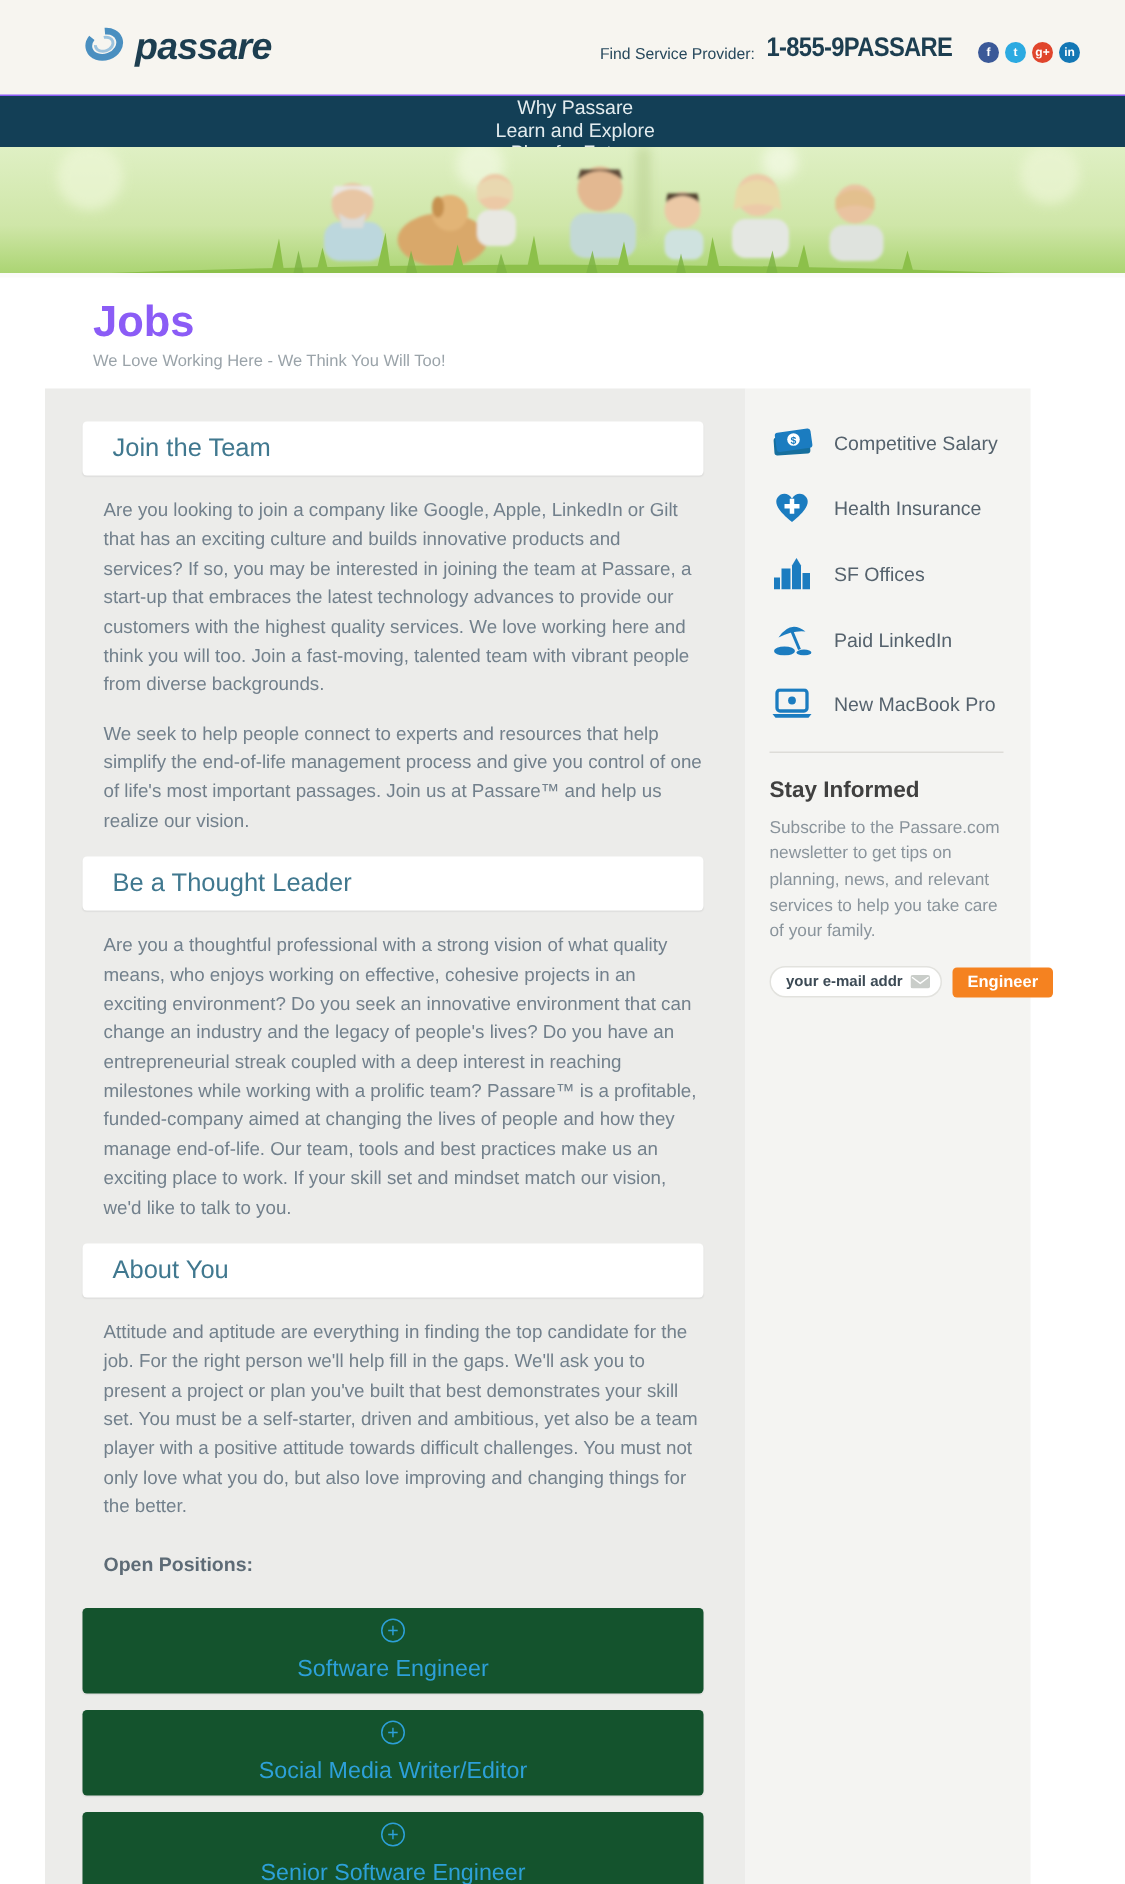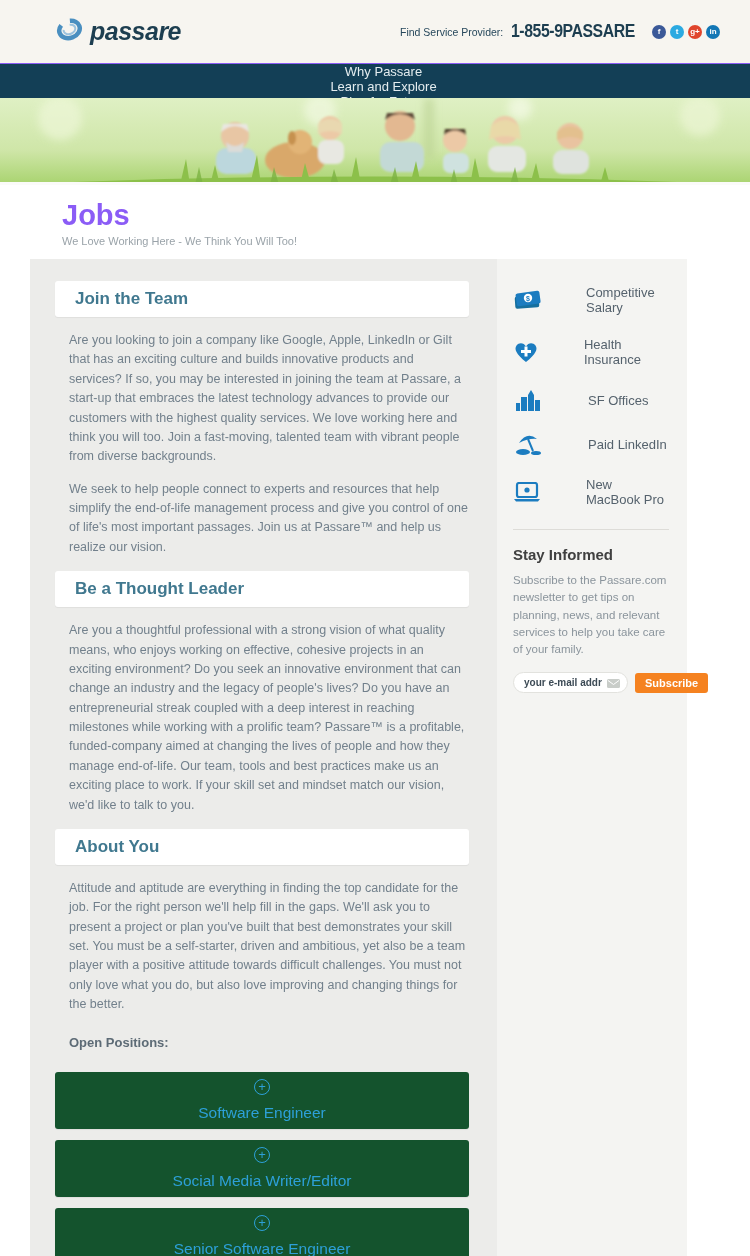--- a/index.html
+++ b/index.html
@@ -7,53 +7,53 @@
   body {
     width:750px; margin:0 auto;
     font-family:"Liberation Sans", sans-serif;
     -webkit-font-smoothing:antialiased;
   }
   
   .topbar { height:64px; background:#f7f5f0; display:flex; align-items:center; justify-content:space-between; padding:0 30px 0 56px; border-bottom:1px solid #8b5cf6; }
   .brand { display:flex; align-items:center; gap:7px; cursor:pointer; }
   .brand-name { font-size:25px; font-weight:bold; font-style:italic; color:#1d3e50; letter-spacing:-0.5px; }
   .swirl { display:inline-block; }
-  .top-right { display:flex; align-items:center; gap:8px; }
+  .top-right { display:flex; align-items:flex-end; gap:8px; }
   .find-label { font-size:10.5px; color:#27485c; }
   .phone { font-size:18px; font-weight:bold; color:#1d3e50; letter-spacing:-0.5px; transform:scaleX(.88); transform-origin:left; margin-right:-8px; }
   .social { display:flex; gap:4px; align-items:center; }
   .sicon { width:14px; height:14px; border-radius:50%; color:#fff; font-size:8px; font-weight:bold; display:flex; align-items:center; justify-content:center; cursor:pointer; line-height:1; }
   .fb { background:#3b5998; } .tw { background:#2caae1; } .gp { background:#e0452c; } .li { background:#1377b5; }
   
   .nav { height:34px; background:#133f56; display:flex; align-items:center; padding:0 58px 0 75px; justify-content:space-between;flex-direction:column; }
   .nav-item { color:#e3ecef; font-size:13px; cursor:pointer; display:flex; align-items:center; gap:6px; }
   
   .hero { height:87px; overflow:hidden; position:relative; border-bottom:3px solid #fbfbf9; }
   .hero svg { display:block; }
   
   .page-head { background:#ffffff; padding:14px 0 12px 62px; }
   .page-title { font-size:29px; font-weight:600; color:#8b5cf6; }
   .page-sub { font-size:11px; color:#9aa3a9; margin-top:3px; }
   
   .content { margin-left:30px; width:657px; display:flex; align-items:stretch; }
   .main-col { flex:1; background:#ececea; padding:22px 28px 30px 25px; }
   .head-card { background:#ffffff; border-radius:3px; box-shadow:0 1px 1px rgba(0,0,0,.06); padding:8px 20px; margin-bottom:14px; }
-  .head-card span { font-size:17px; font-weight:bold; color:#40788f; }
+  .head-card span { font-size:17px; font-weight:normal; color:#40788f; }
   .body-p { font-size:12.5px; line-height:1.55; color:#72808c; margin-bottom:13px; padding:0 0 0 14px; }
   .sec { margin-bottom:14px; }
   .open-label { font-size:13px; font-weight:bold; color:#5d6b76; padding-left:14px; margin:20px 0 22px; }
   .acc { background:#14532d; border-radius:3px; box-shadow:0 1px 1px rgba(0,0,0,.06); padding:7px 14px; margin-bottom:11px; display:flex; align-items:center; gap:9px; cursor:pointer;flex-direction:column; }
   .acc-label { font-size:15.5px; color:#2da0d8; }
   .plus-circle { width:16px; height:16px; border:1.5px solid #2da0d8; border-radius:50%; color:#2da0d8; font-size:13px; display:flex; align-items:center; justify-content:center; line-height:1; }
   .plus-circle:before { content:"+"; margin-top:-1px; }
   
   .sidebar { width:190px; background:#f4f4f2; padding:26px 18px 20px 16px; }
   .benefit { display:flex; align-items:center; gap:13px; margin-bottom:22px; }
   .benefit-icon { width:30px; display:flex; justify-content:center; }
-  .benefit-label { font-size:13px; color:#55626d;margin-left:32px; }
+  .benefit-label { font-size:13px; color:#55626d; }
   .side-divider { border-top:1px solid #dddcd8; margin:4px 0 16px; }
   .side-h { font-size:15px; font-weight:bold; color:#404040; margin-bottom:9px; }
   .side-p { font-size:11.5px; line-height:1.5; color:#8a949c; margin-bottom:14px; }
   .sub-row { display:flex; align-items:center; gap:7px; }
   .email-pill { background:#ffffff; border:1px solid #e2e2de; border-radius:12px; height:21px; display:flex; align-items:center; gap:5px; padding:0 7px 0 10px; }
   .email-pill input { border:none; outline:none; width:78px; font-size:10px; font-weight:bold; color:#3c4a55; font-family:"Liberation Sans", sans-serif; background:transparent; }
   .email-pill input::placeholder { color:#3c4a55; opacity:1; }
   .subscribe-btn { background:#f58220; color:#ffffff; border:none; font-size:11px; font-weight:bold; padding:4px 10px; border-radius:3px; cursor:pointer; font-family:"Liberation Sans", sans-serif; }
   
   .map-band { height:162px; background:#0d3d54; position:relative; overflow:hidden; }
@@ -292,21 +292,21 @@
     <div class="sub-row">
       <span class="email-pill">
         <input type="text" placeholder="your e-mail address" style="">
         <span>
           <svg width="13" height="9" viewBox="0 0 13 9">
               <rect width="13" height="9" rx="1.5" fill="#c9cdc9"></rect>
               <path d="M1 1.5 L6.5 5.5 L12 1.5" stroke="#ffffff" stroke-width="1" fill="none"></path>
             </svg>
         </span>
       </span>
-      <button class="subscribe-btn">Subscribe</button>
+      <button class="subscribe-btn">Engineer</button>
     </div>
   </div>
 </div>
 
 <div class="map-band">
   <div class="map-wrap">
     <svg width="330" height="152" viewBox="0 0 380 205">
       <defs>
         <clipPath id="usa">
           <path d="M25 55 L100 42 L180 38 L205 42 L215 52 L228 44 L238 58 L248 46 L256 62 L266 52 L276 62 L292 48 L312 28 L320 40 L305 58 L296 72 L300 86 L292 100 L298 110 L288 124 L284 138 L290 150 L306 178 L310 194 L300 192 L286 164 L272 152 L252 150 L236 156 L222 150 L208 156 L196 150 L186 154 L178 178 L170 194 L160 180 L150 158 L128 150 L104 146 L84 142 L64 134 L50 118 L38 96 L28 72 Z"></path>

